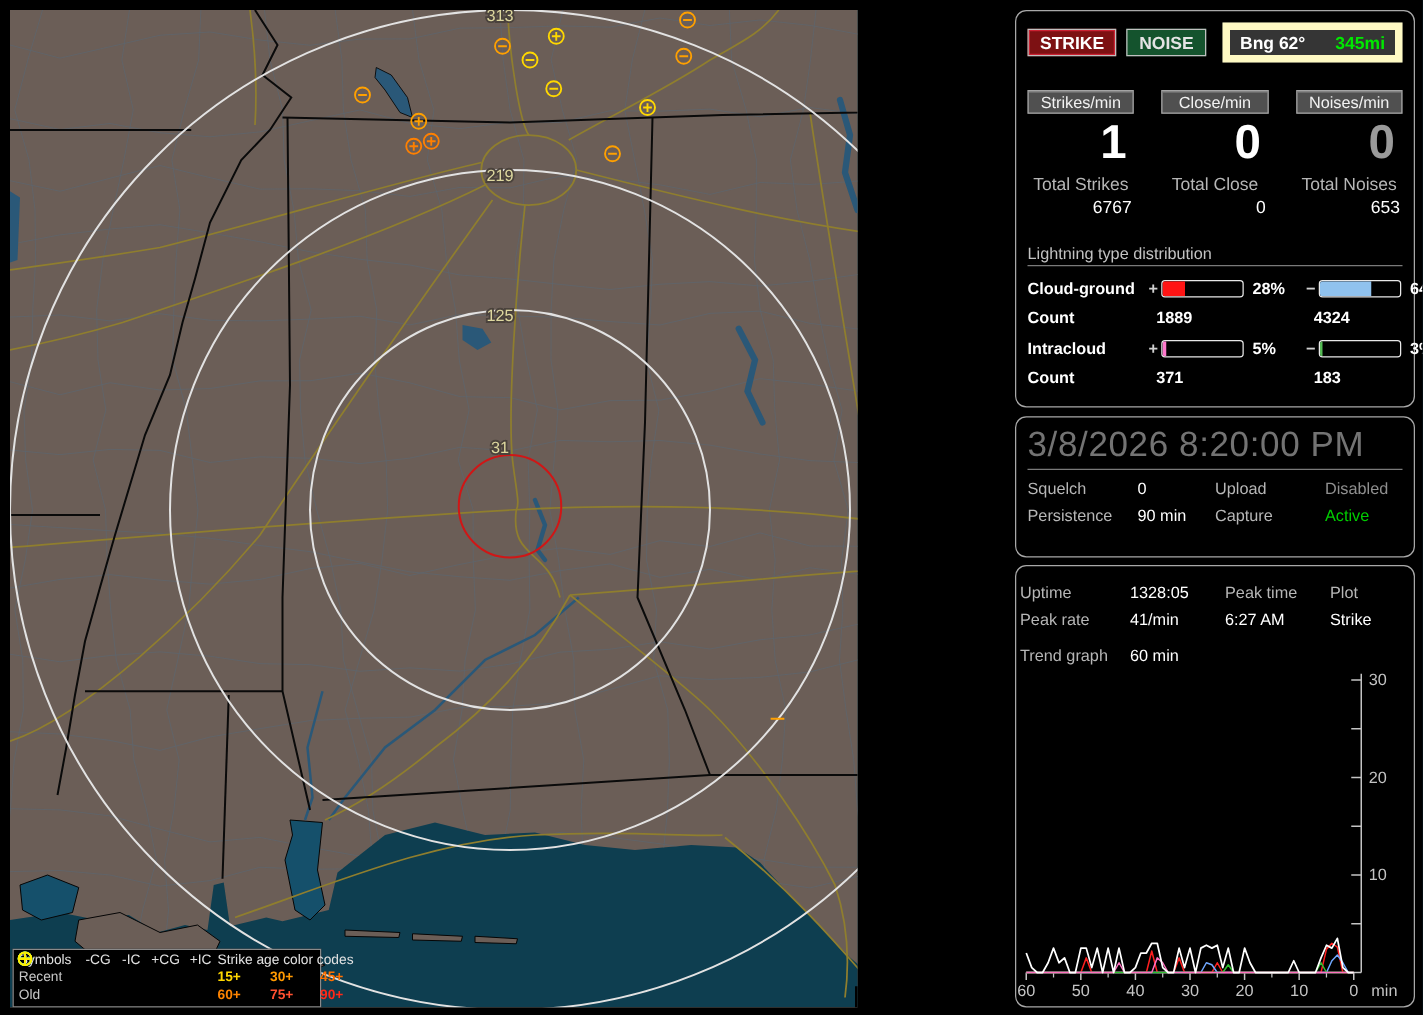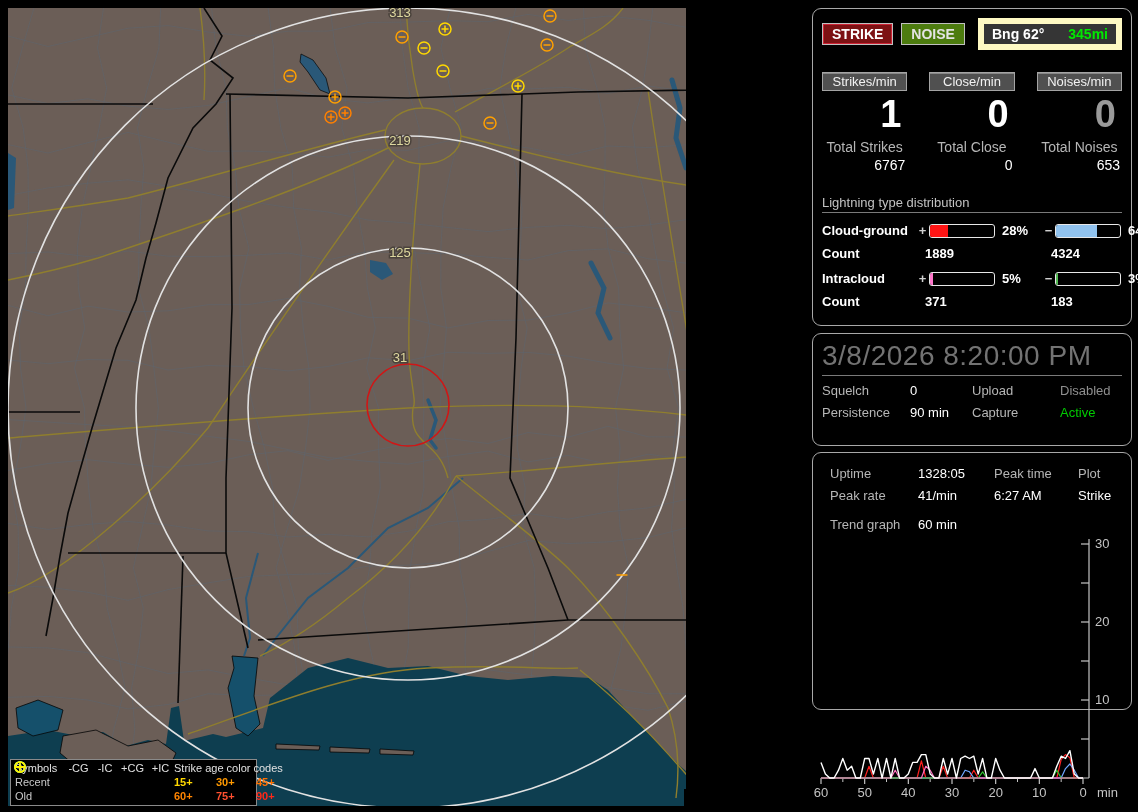--- a/index.html
+++ b/index.html
@@ -13,25 +13,25 @@
   .mlrow{display:grid;grid-template-columns:50px 27px 26px 29px 27px 42px 40px 38px;align-items:center;height:14px;}
   .mlrow .sym{text-align:center;}
   .mlhdr{color:#e2e2e2;}
   .mlage{text-align:left;font-weight:bold;}
   .copyright{position:absolute;left:676px;top:781px;width:124px;height:17px;background:#000;
              color:#eaeaea;font-size:11px;text-align:center;line-height:17px;}
   
   .pbox{position:absolute;background:#000;border:1px solid #a8a8a8;border-radius:9px;box-sizing:border-box;color:#b6b6b6;}
   #box1{left:812px;top:8px;width:320px;height:318px;padding:7px 9px;}
   #box2{left:812px;top:333px;width:320px;height:113px;padding:6px 9px;}
-  #box3{left:812px;top:452px;width:320px;height:258px;padding:6px 17px;}
+  #box3{left:812px;top:452px;width:320px;height:354px;padding:6px 3px;}
   .btnrow{display:flex;align-items:center;gap:8px;margin-top:2px;}
   .btn{font-size:14px;font-weight:bold;padding:2px 9px;border:1px solid #c0c0c0;}
   .btn.strike{background:#7d1113;color:#fff;box-shadow:inset 0 0 0 1px #c23;}
-  .btn.noise{background:#4d7c0f;color:#e4e4e4;}
+  .btn.noise{background:#14532d;color:#e4e4e4;}
   .bngbadge{margin-left:auto;display:flex;gap:14px;background:#353535;border:6px solid #fef9c3;
             padding:2px 8px;font-size:14px;font-weight:bold;color:#fff;width:116px;justify-content:space-between;}
   .bngrange{color:#00e800;}
   .cntrow{display:grid;grid-template-columns:1fr 1fr 1fr;column-gap:22px;}
   .chip{background:#505050;border:1px solid #a4a4a4;color:#f2f2f2;font-size:13px;text-align:center;
         padding:1px 0;box-shadow:inset 0 1px 0 #888;}
   .bignum{font-size:38px;font-weight:bold;text-align:right;padding-right:6px;line-height:42px;}
   .totlab{font-size:14px;text-align:center;color:#b6b6b6;}
   .totval{font-size:14px;color:#fff;text-align:right;padding-right:2px;}
   .disttitle{font-size:13px;color:#c2c2c2;margin-top:22px;}

